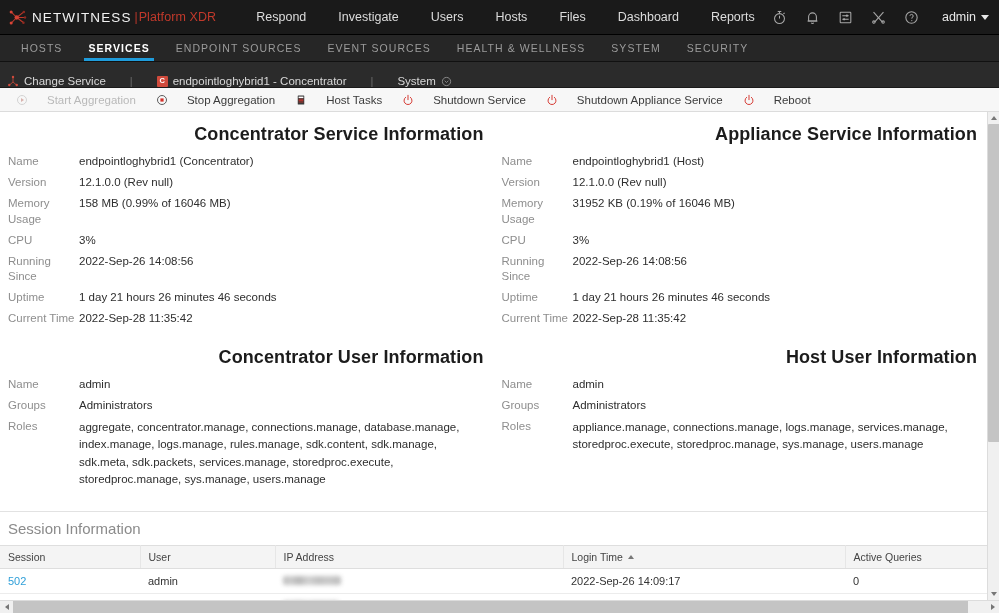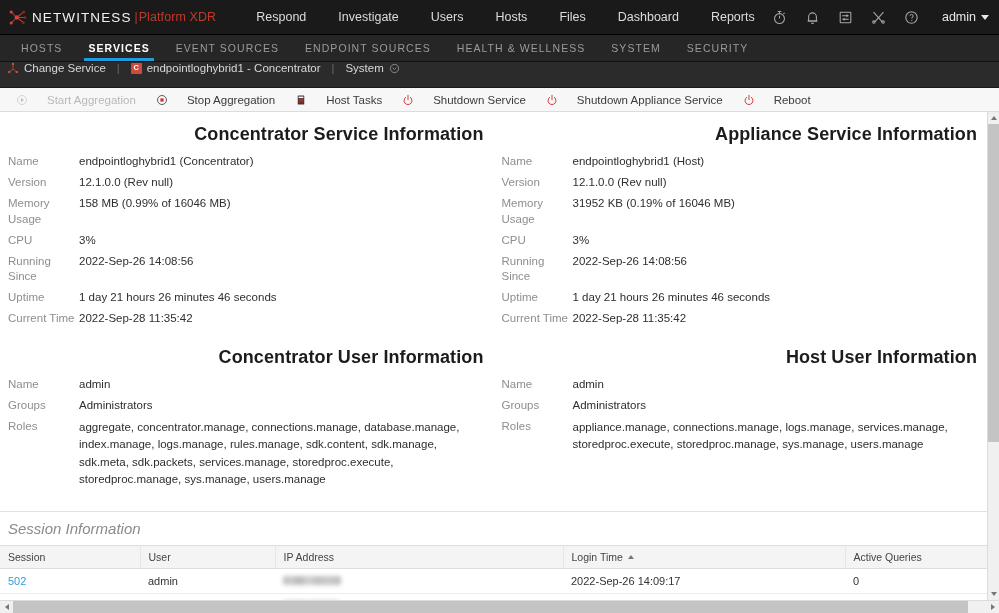--- a/index.html
+++ b/index.html
@@ -62,23 +62,24 @@
   .subnav-item.active { color: #ffffff; font-weight: bold; }
   .subnav-item.active::after {
     content: ""; position: absolute; left: 9px; right: 9px; bottom: 0;
     height: 3px; background: #1f9cdb;
   }
 
   
   .servicebar {
     height: 26px; flex: 0 0 26px;
     background: #2b2b2b;
-    display: flex; align-items: flex-start;
+    display: flex; align-items: flex-end;
     padding-left: 7px;
     border-bottom: 1px solid #1a1a1a;
+    gap: 13px;
   }
   .sb-item { display: flex; align-items: center; gap: 5px; color: #d8d8d8; font-size: 11.5px; cursor: pointer; white-space: nowrap; }
   .sb-divider { color: #6a6a6a; margin: 0 11px; font-size: 11px; }
   .sb-icon { width: 12px; height: 12px; display: block; }
   .sb-chip {
     width: 11px; height: 11px; border-radius: 1px; background: #d04a3c;
     display: inline-flex; align-items: center; justify-content: center;
     color: #fff; font-size: 7.5px; font-weight: bold; line-height: 1;
   }
   .sb-circle-caret { width: 11px; height: 11px; display: block; }
@@ -116,21 +117,21 @@
   .panel-title.second { margin-top: 20px; }
   .kv-row { display: flex; margin-bottom: 6px; line-height: 1.32; justify-content: center; }
   .kv-key { width: 71px; flex: 0 0 71px; color: #8e8e8e; font-size: 11.5px; }
   .kv-val { color: #2e2e2e; font-size: 11.5px; flex: 1 1 auto; }
   .kv-val.wrap { line-height: 1.52; }
 
   
   .session-sec { margin-top: 16px; border-top: 1px solid #e2e2e2; }
   .session-title {
     font-size: 15px; color: #8b8b8b; font-weight: normal;
-    padding: 8px 0 8px 8px; margin: 0; font-style: italic;
+    padding: 8px 0 8px 8px; margin: 0;
   }
   table.sess { width: 100%; border-collapse: collapse; table-layout: fixed; }
   table.sess th {
     background: #f4f4f4; text-align: left; font-weight: normal;
     font-size: 10.5px; color: #444; padding: 5px 0 5px 8px;
     border-top: 1px solid #dedede; border-bottom: 1px solid #dedede;
     border-right: 1px solid #e6e6e6; white-space: nowrap;
   }
   table.sess th:last-child { border-right: none; }
   table.sess td {
@@ -249,22 +250,22 @@
       <div class="user-menu">
         <span class="user-name">admin</span>
         <span class="caret-down"></span>
       </div>
     </div>
   </div>
 
   <div class="subnav">
     <div class="subnav-item">HOSTS</div>
     <div class="subnav-item active">SERVICES</div>
+    <div class="subnav-item">ENDPOINT SOURCES</div>
     <div class="subnav-item">EVENT SOURCES</div>
-    <div class="subnav-item">ENDPOINT SOURCES</div>
     <div class="subnav-item">HEALTH &amp; WELLNESS</div>
     <div class="subnav-item">SYSTEM</div>
     <div class="subnav-item">SECURITY</div>
   </div>
 
   <div class="servicebar">
     <div class="sb-item">
       <svg class="sb-icon" viewBox="0 0 24 24">
         <g stroke="#c94a3a" stroke-width="1.6" fill="none">
           <line x1="12" y1="14" x2="5" y2="20"></line>

